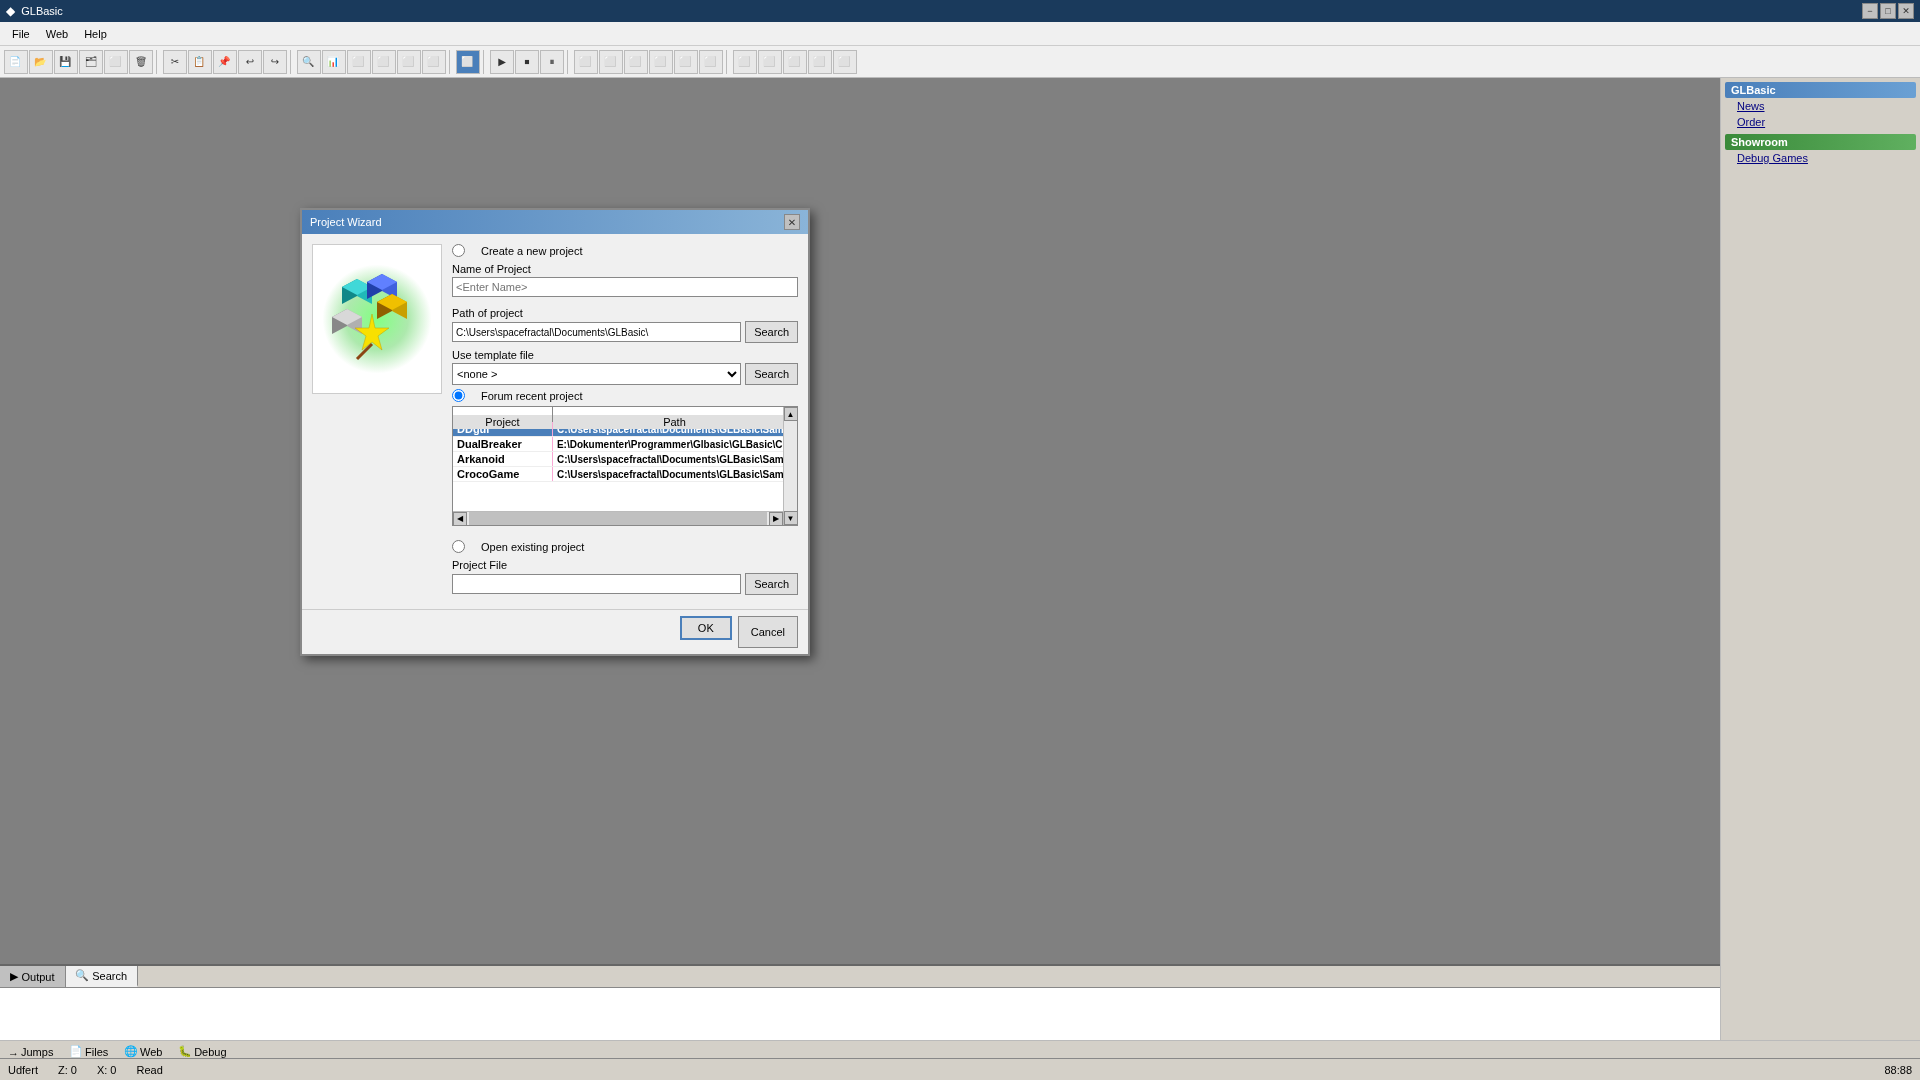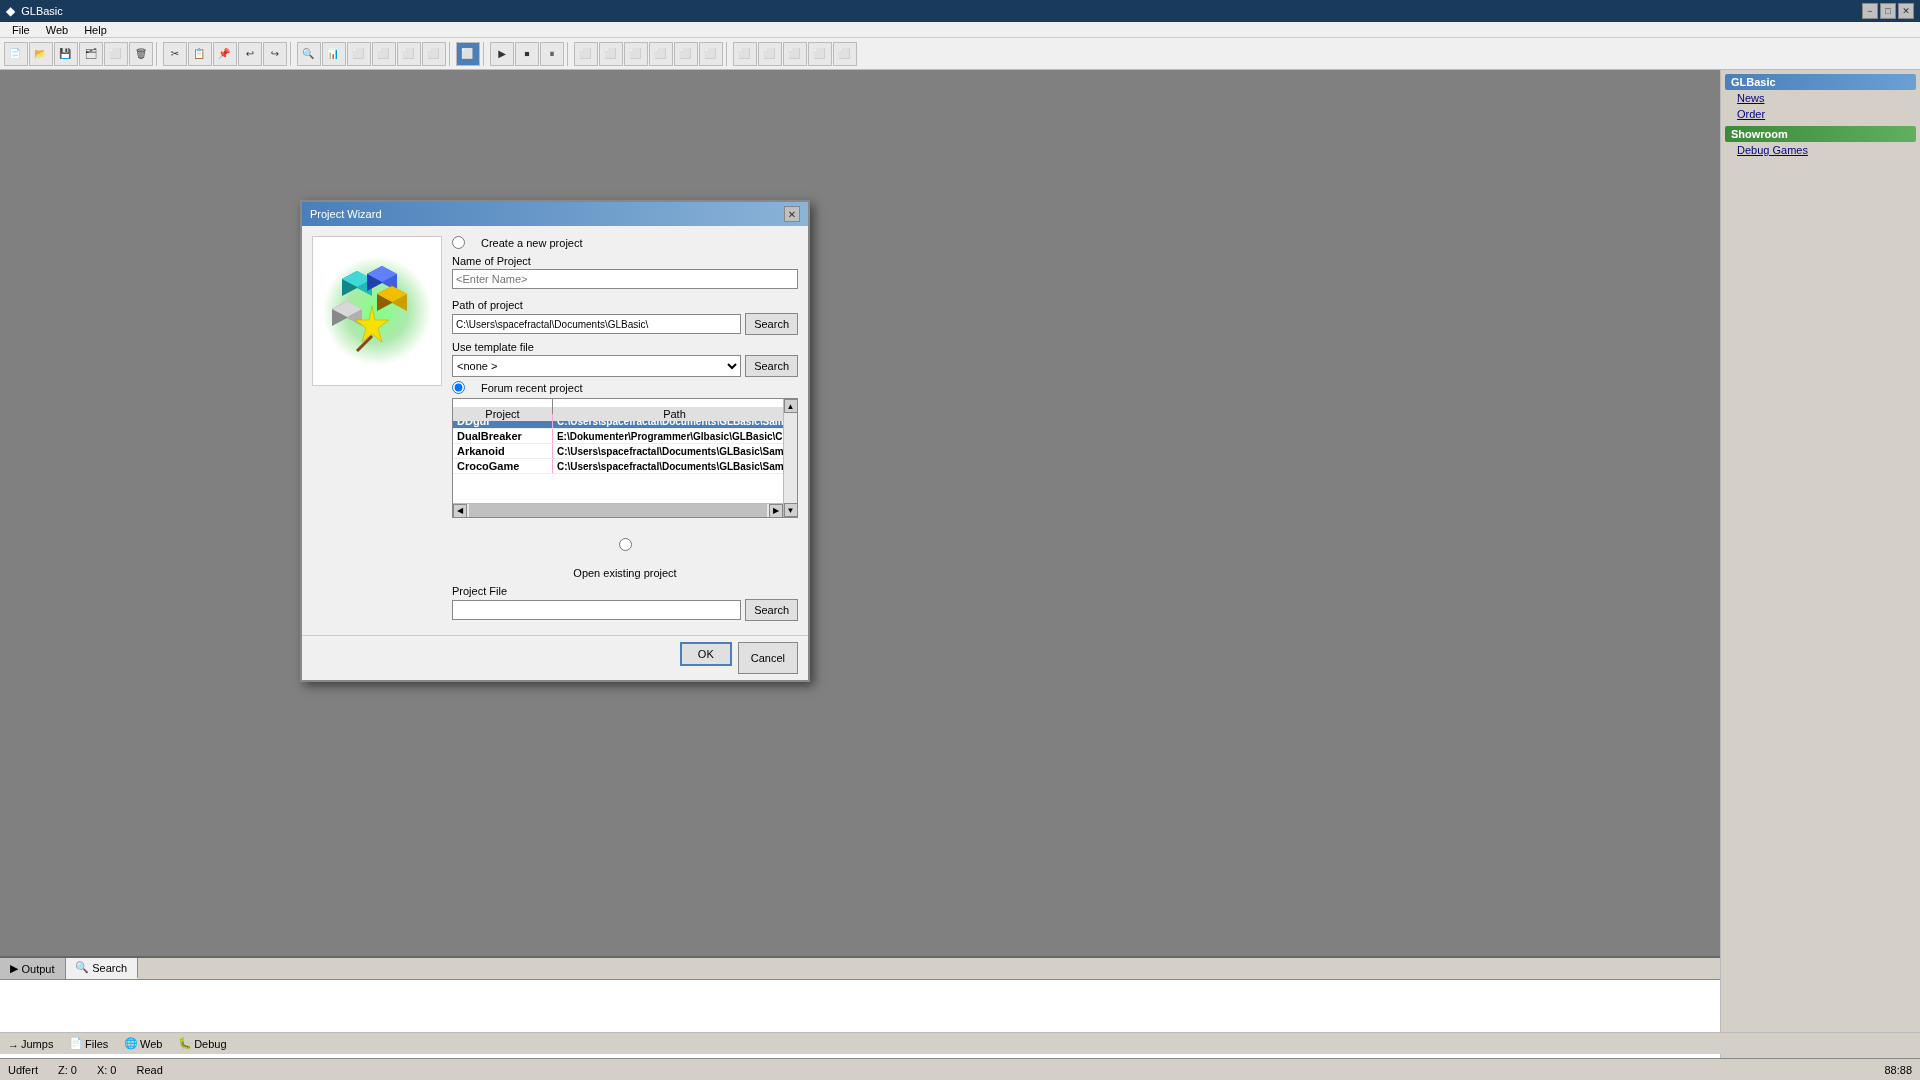--- a/index.html
+++ b/index.html
@@ -42,21 +42,21 @@
       align-items: center;
       justify-content: center;
       font-size: 9px;
       cursor: pointer;
       color: #333;
     }
 
     
     #menu-bar {
       background: #f0f0f0;
-      height: 16px;
+      height: 24px;
       display: flex;
       align-items: center;
       padding: 0 4px;
       border-bottom: 1px solid #ccc;
     }
     .menu-item {
       padding: 0 8px;
       height: 100%;
       display: flex;
       align-items: center;
@@ -618,21 +618,21 @@
             </div>
 
             <div class="table-scrollbar-h">
               <div class="scroll-h-arrow">◀</div>
               <div class="scroll-h-thumb"></div>
               <div class="scroll-h-arrow">▶</div>
             </div>
           </div>
 
           
-          <div class="radio-label" style="margin-top:20px;flex-direction:column;">
+          <div class="radio-label" style="margin-top:14px;">
             <input type="radio" name="wizard-mode" id="radio-existing" style="">
             <label for="radio-existing">Open existing project</label>
           </div>
 
           <div class="form-label">Project File</div>
           <div class="form-row">
             <input type="text" class="form-input" style="">
             <button class="btn-search">Search</button>
           </div>
 

